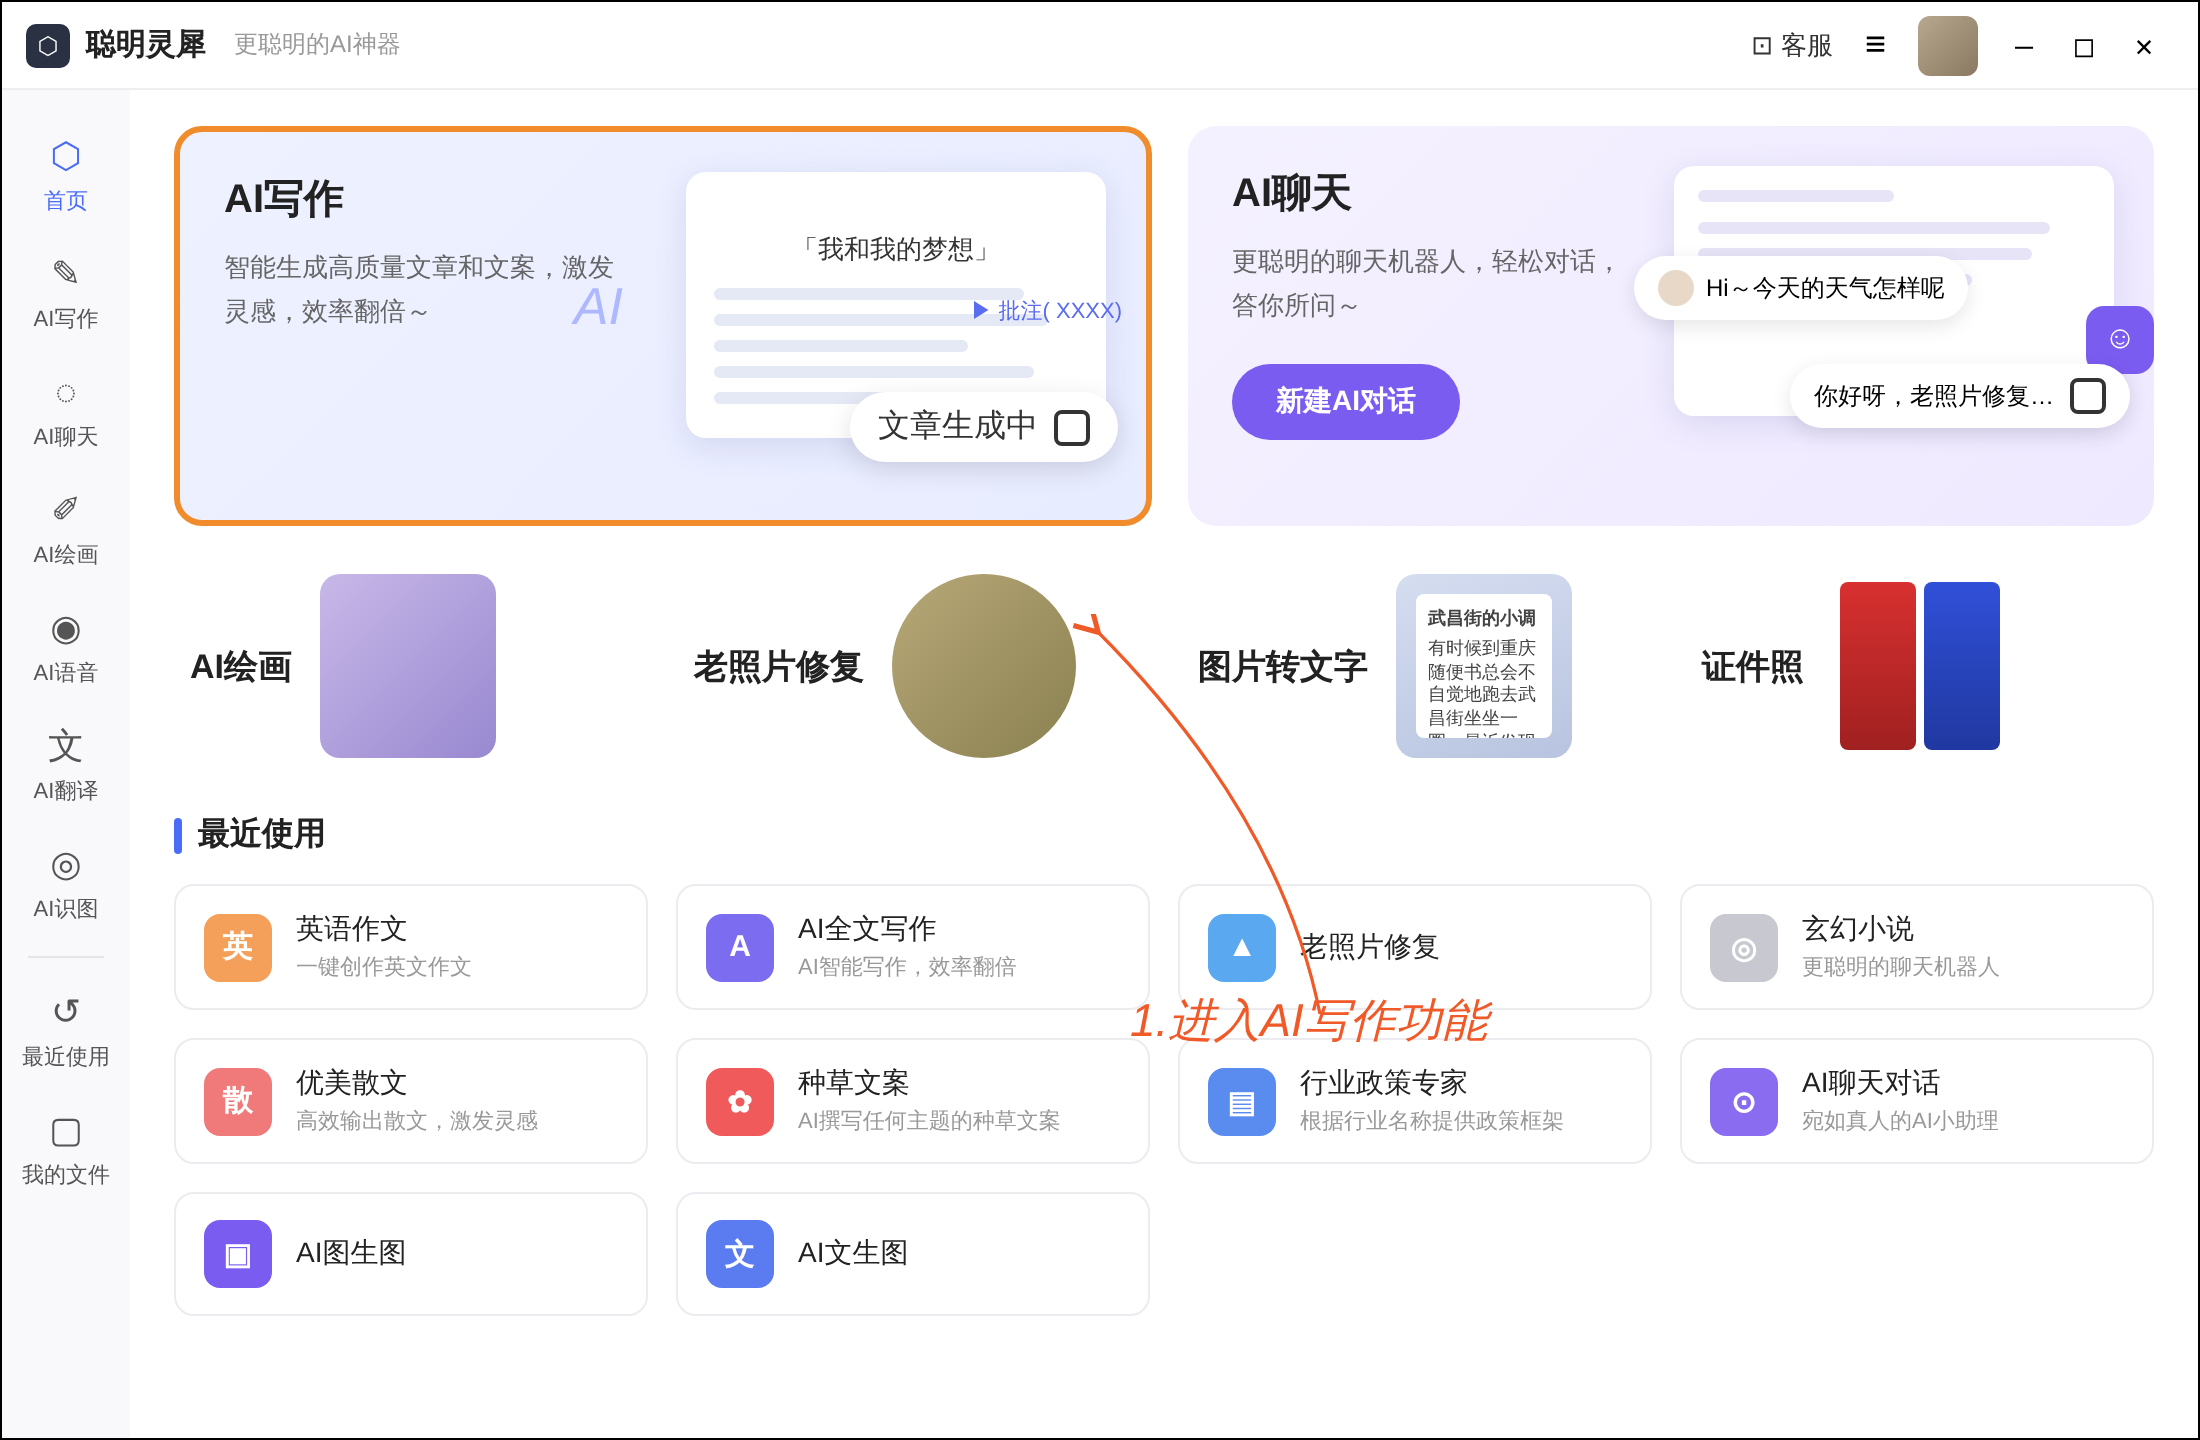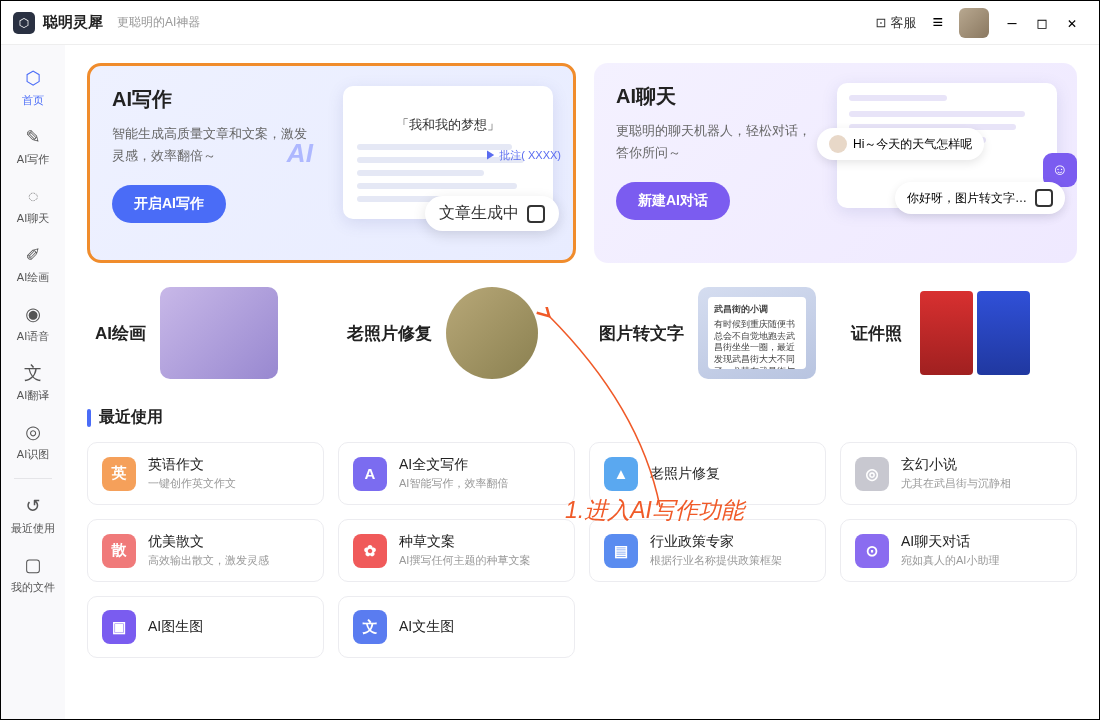--- a/index.html
+++ b/index.html
@@ -35,33 +35,33 @@
 .hero-desc { font-size: 13px; color: #666; line-height: 1.7; margin-bottom: 18px; }
 .hero-btn { background: #4a6cf7; color: #fff; border: none; border-radius: 20px; padding: 10px 22px; font-size: 14px; font-weight: 600; cursor: pointer; width: fit-content; }
 .hero-btn.purple { background: #7b5cf0; }
 .hero-right { flex: 1; position: relative; }
 
 .mock-doc { position: absolute; right: 0; top: 0; width: 210px; background: #fff; border-radius: 10px; padding: 14px 14px 10px; box-shadow: 0 4px 16px rgba(80,90,160,.15); }
 .mock-doc-title { text-align: center; font-size: 13px; color: #333; margin-bottom: 10px; margin-top: 16px; }
 .mock-line { height: 6px; background: #e5e8f5; border-radius: 3px; margin-bottom: 7px; }
 .mock-tag { position: absolute; right: -8px; top: 62px; font-size: 11px; color: #5a6cf0; }
 .mock-gen-pill { position: absolute; right: -6px; bottom: -12px; background: #fff; border-radius: 18px; padding: 7px 14px; font-size: 16px; color: #333; box-shadow: 0 4px 14px rgba(0,0,0,.12); display: flex; align-items: center; gap: 8px; }
-.ai-badge { position: absolute; left: -28px; top: 52px; font-size: 26px; font-weight: 700; font-style: italic; color: #aeb8ff; }
+.ai-badge { position: absolute; left: -28px; top: 52px; font-size: 26px; font-weight: 400; font-style: italic; color: #aeb8ff; }
 
 .mock-chat { position: absolute; right: 0; top: 0; width: 220px; background: #fff; border-radius: 10px; padding: 12px; box-shadow: 0 4px 16px rgba(80,90,160,.15); }
 .chat-bubble-in { position: absolute; left: -20px; bottom: 48px; background: #fff; border-radius: 16px; padding: 7px 12px; font-size: 12px; box-shadow: 0 3px 10px rgba(0,0,0,.1); display: flex; align-items: center; gap: 6px; }
 .chat-bubble-out { position: absolute; right: -8px; bottom: -6px; background: #fff; border-radius: 16px; padding: 7px 12px; font-size: 12px; box-shadow: 0 3px 10px rgba(0,0,0,.1); display: flex; align-items: center; gap: 8px; }
 .mini-avatar { width: 18px; height: 18px; border-radius: 50%; background: #e8d8c8; }
 .chat-float-icon { position: absolute; right: -20px; top: 70px; width: 34px; height: 34px; background: #7b5cf0; border-radius: 9px; display: flex; align-items: center; justify-content: center; color: #fff; font-size: 16px; }
 .hex-icon { width: 18px; height: 18px; border: 2px solid #333; border-radius: 4px; transform: rotate(0deg); }
 
 .feature-row { display: flex; gap: 18px; margin-top: 18px; }
 .feature-card { flex: 1; display: flex; align-items: center; gap: 14px; padding: 6px 8px; }
 .feature-title { font-size: 17px; font-weight: 700; color: #222; }
-.feature-thumb { width: 118px; height: 92px; border-radius: 10px; background: linear-gradient(135deg,#c8b8e8,#9888d0); flex-shrink: 0; }
+.feature-thumb { width: 88px; height: 92px; border-radius: 10px; background: linear-gradient(135deg,#c8b8e8,#9888d0); flex-shrink: 0; }
 .thumb-photo { background: linear-gradient(135deg,#b8a878,#8a8050); border-radius: 50%; width: 92px; height: 92px; }
 .thumb-ocr { background: linear-gradient(160deg,#d5ddf0,#b8c4e0); position: relative; }
 .ocr-paper { position: absolute; inset: 10px; background: #fff; border-radius: 4px; padding: 6px; font-size: 9px; color: #444; overflow: hidden; }
 .thumb-id { background: #fff; display: flex; gap: 4px; padding: 4px; }
 .id-photo { flex: 1; border-radius: 4px; }
 
 .section-header { display: flex; align-items: center; gap: 8px; margin: 22px 0 14px; }
 .section-bar { width: 4px; height: 18px; background: #4a6cf7; border-radius: 2px; }
 .section-title { font-size: 16px; font-weight: 700; color: #222; }
 
@@ -137,21 +137,20 @@
       </div>
   </div>
 
   <div class="main">
 
     <div class="hero-row">
       <div class="hero-card hero-write">
         <div class="hero-left">
           <div class="hero-title">AI写作</div>
           <div class="hero-desc">智能生成高质量文章和文案，激发灵感，效率翻倍～</div>
-          <button class="hero-btn">开启AI写作</button>
         </div>
         <div class="hero-right">
           <div class="ai-badge">AI</div>
           <div class="mock-doc">
             <div class="mock-doc-title">「我和我的梦想」</div>
             <div class="mock-line" style="width:85%"></div>
             <div class="mock-line" style="width:92%"></div>
             <div class="mock-line" style="width:70%"></div>
             <div class="mock-line" style="width:88%"></div>
             <div class="mock-line" style="width:60%"></div>
@@ -176,21 +175,21 @@
             <div class="mock-line" style="width:90%;background:#e8e4f8;margin-top:10px"></div>
             <div class="mock-line" style="width:85%;background:#e8e4f8"></div>
             <div class="mock-line" style="width:70%;background:#e8e4f8"></div>
             <div style="height:46px"></div>
             <div class="chat-float-icon">☺</div>
             <div class="chat-bubble-in">
                 <span class="mini-avatar"></span>
                 <span>Hi～今天的天气怎样呢</span>
               </div>
             <div class="chat-bubble-out">
-                <span>你好呀，图片转文字…</span>
+                <span>你好呀，老照片修复…</span>
                 <span class="hex-icon"></span>
               </div>
           </div>
         </div>
       </div>
     </div>
 
     <div class="feature-row">
       <div class="feature-card">
         <div class="feature-title">AI绘画</div>
@@ -239,21 +238,21 @@
           <div class="recent-icon" style="background:#5aa8f0">▲</div>
     <div class="recent-text">
       <div class="recent-title">老照片修复</div>
 
     </div>
         </div>
         <div class="recent-card">
           <div class="recent-icon" style="background:#c8c8d0">◎</div>
     <div class="recent-text">
       <div class="recent-title">玄幻小说</div>
-      <div class="recent-sub">尤其在武昌街与沉静相</div>
+      <div class="recent-sub">更聪明的聊天机器人</div>
     </div>
         </div>
         <div class="recent-card">
           <div class="recent-icon" style="background:#f07a7a">散</div>
     <div class="recent-text">
       <div class="recent-title">优美散文</div>
       <div class="recent-sub">高效输出散文，激发灵感</div>
     </div>
         </div>
         <div class="recent-card">

